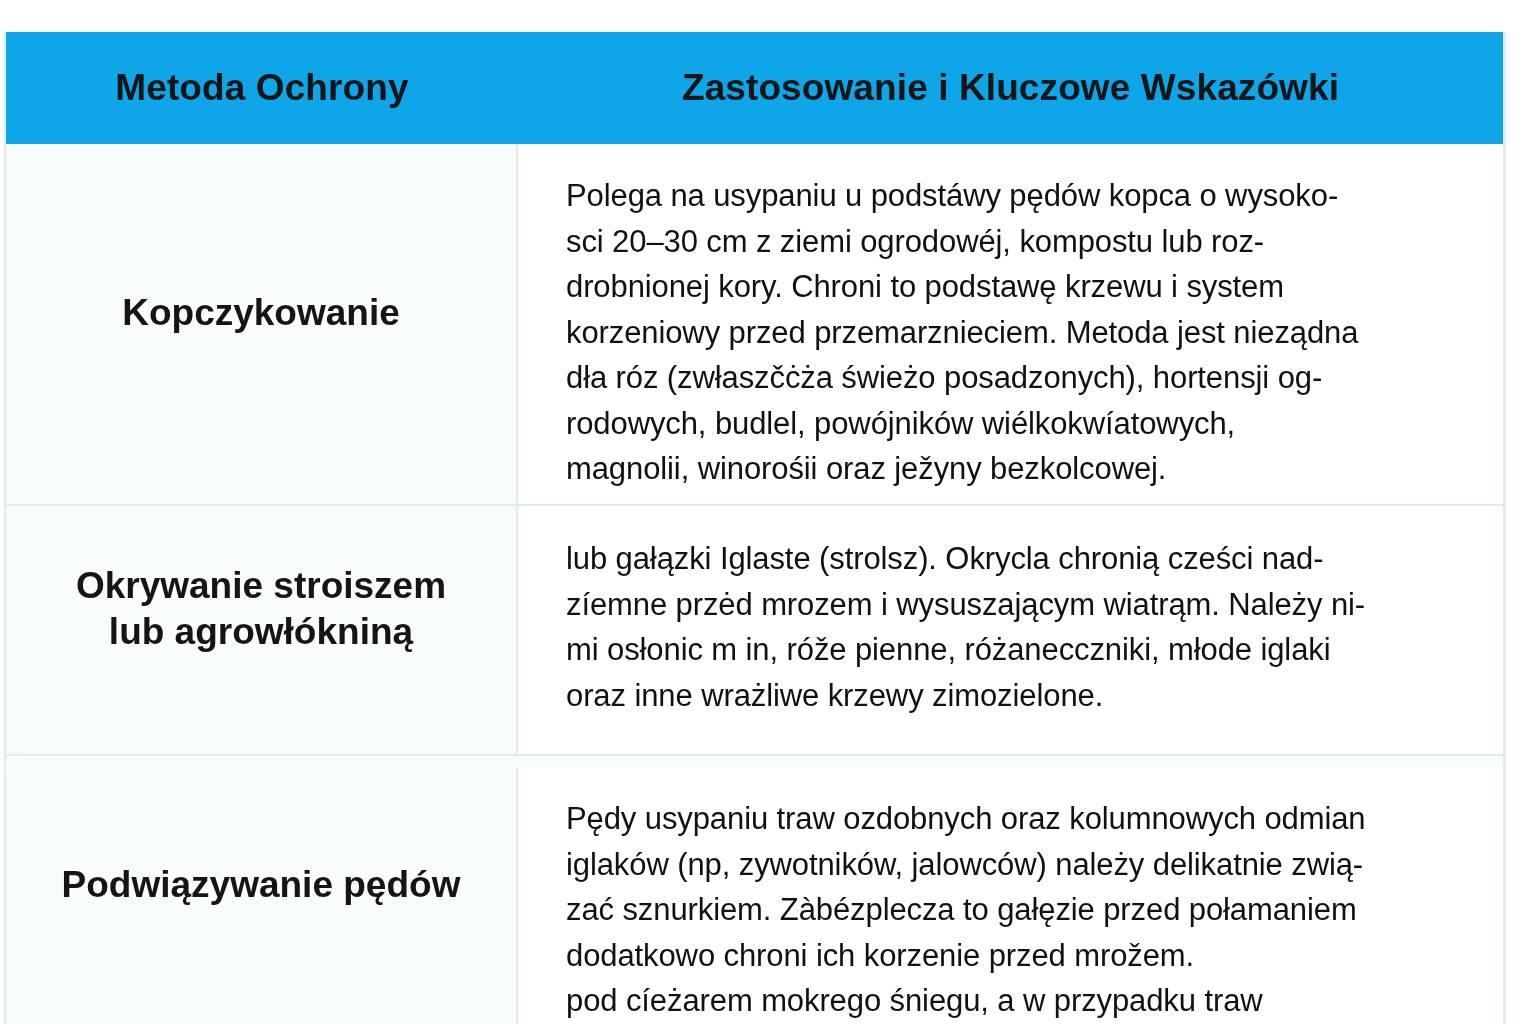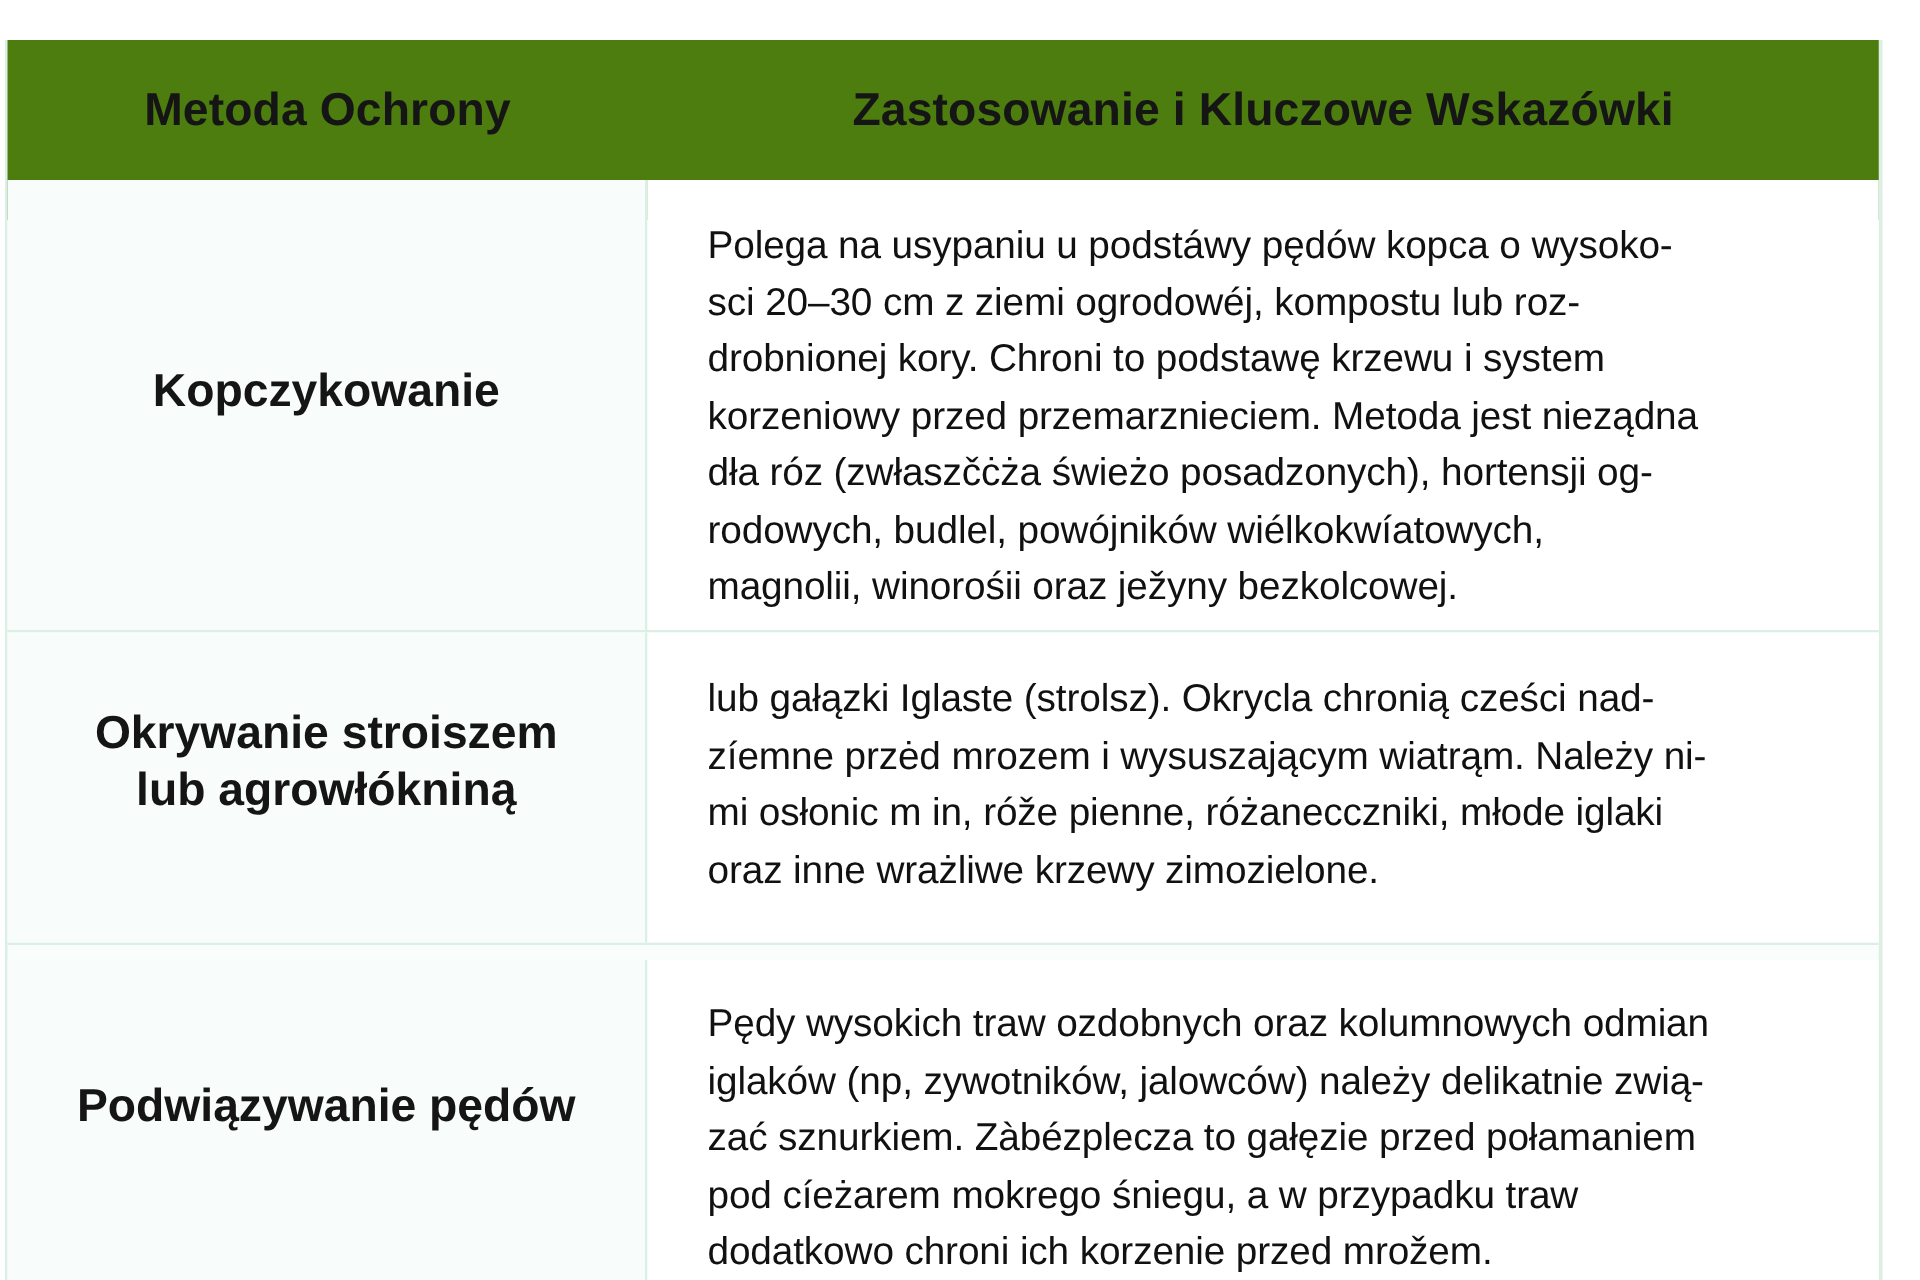--- a/index.html
+++ b/index.html
@@ -25,21 +25,21 @@
       border-right: 3px solid #dcefe4;
       box-sizing: border-box;
       background: #f9fdfc;
     }
     .header-row {
       position: absolute;
       left: 0;
       top: 0;
       width: 100%;
       height: 144px;
-      background: #4d7c0f;
+      background: #0ea5e9;
       display: flex;
     }
     .header-cell {
       height: 112px;
       display: flex;
       align-items: center;
       justify-content: center;
       font-weight: bold;
       font-size: 37px;
       letter-spacing: 0.1px;
@@ -144,21 +144,21 @@
     </div>
   </div>
 
   <div class="body-row row-3">
     <div class="cell-method">
       <div>
         <span class="method-line">Podwiązywanie pędów</span>
       </div>
     </div>
     <div class="cell-usage">
-      <span class="usage-line">Pędy wysokich traw ozdobnych oraz kolumnowych odmian</span>
+      <span class="usage-line">Pędy usypaniu traw ozdobnych oraz kolumnowych odmian</span>
       <span class="usage-line">iglaków (np, zywotników, jalowców) należy delikatnie zwią-</span>
       <span class="usage-line">zać sznurkiem. Zàbézplecza to gałęzie przed połamaniem</span>
+      <span class="usage-line">dodatkowo chroni ich korzenie przed mrožem.</span>
       <span class="usage-line">pod cíeżarem mokrego śniegu, a w przypadku traw</span>
-      <span class="usage-line">dodatkowo chroni ich korzenie przed mrožem.</span>
     </div>
   </div>
 
 </div>
 
 </body></html>

